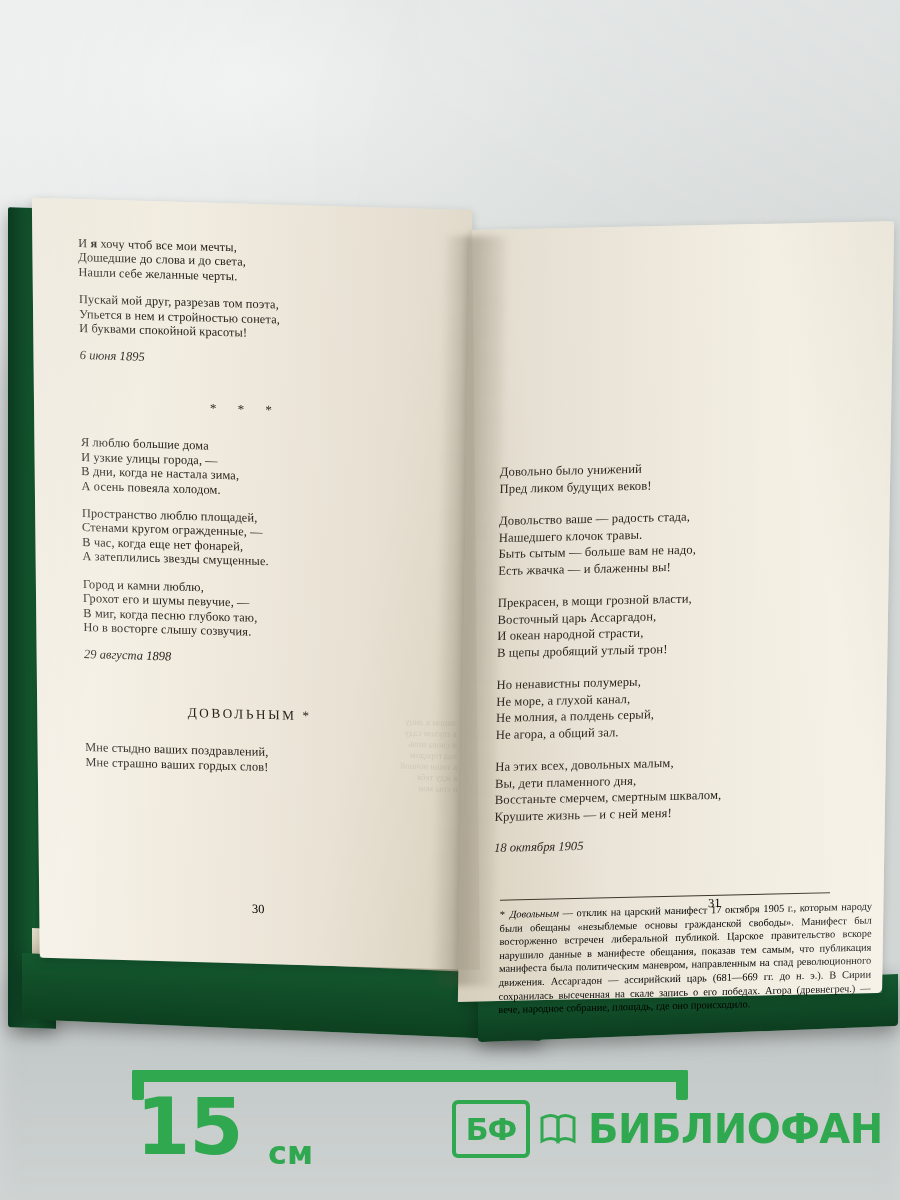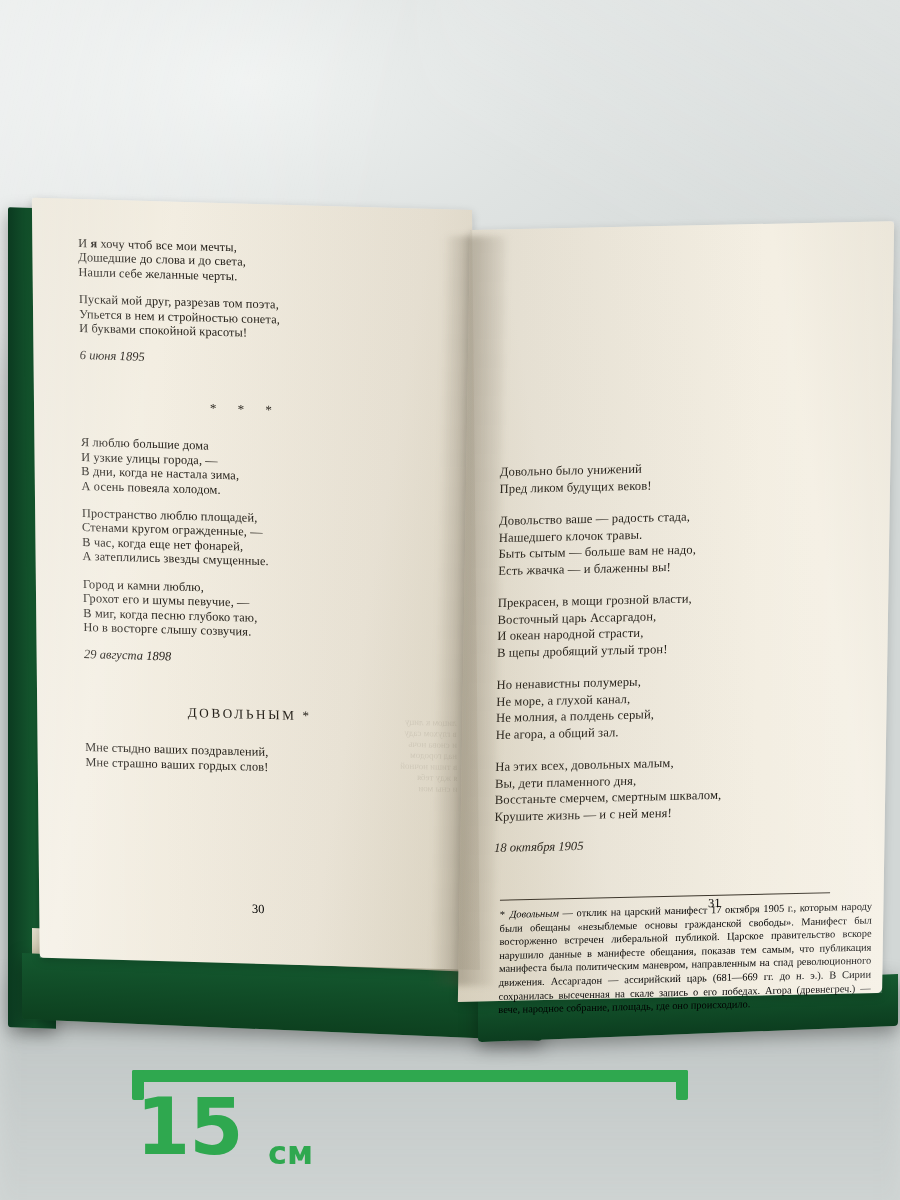--- a/index.html
+++ b/index.html
@@ -349,15 +349,23 @@
     <div class="page-curve-left"></div>
     <div class="page-curve-right"></div>
   </div>
 
   <div id="scalebar">
     <div class="bar-line"></div>
     <div class="bar-tick-l"></div>
     <div class="bar-tick-r"></div>
     <div class="scale-num">15</div>
     <div class="scale-unit">см</div>
+    <div class="brand">
+      <div class="brand-badge">БФ</div>
+      <svg class="book-icon" width="40" height="40" viewBox="0 0 40 40">
+        <path d="M4 9 C10 6 16 6 20 9 L20 32 C16 29 10 29 4 32 Z" fill="none" stroke="#2fa84f" stroke-width="3"></path>
+        <path d="M36 9 C30 6 24 6 20 9 L20 32 C24 29 30 29 36 32 Z" fill="none" stroke="#2fa84f" stroke-width="3"></path>
+      </svg>
+      <div class="brand-name">БИБЛИОФАН</div>
+    </div>
   </div>
 
 </div>
 
 </body></html>

